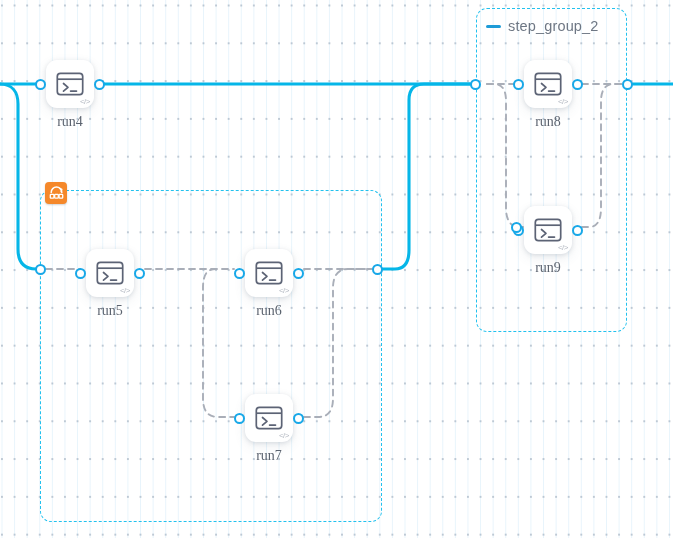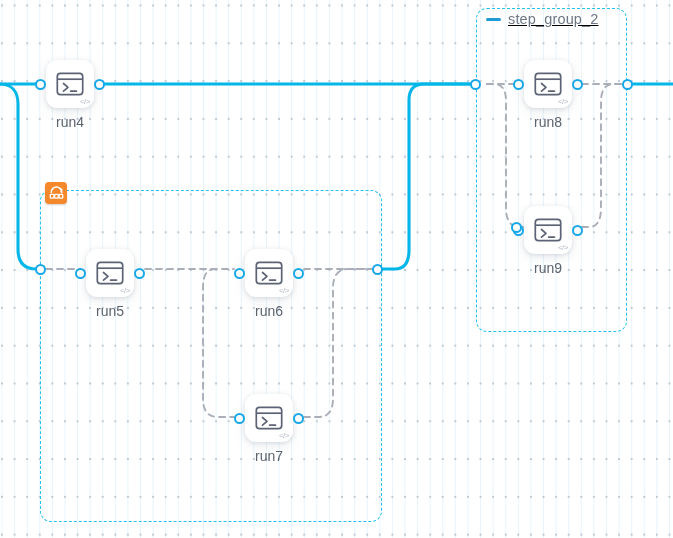--- a/index.html
+++ b/index.html
@@ -111,21 +111,21 @@
     letter-spacing: -0.5px;
   }
   .node-label {
     position: absolute;
     left: 50%;
     transform: translateX(-50%);
     top: 54px;
     font-size: 14px;
     color: #5B636F;
     white-space: nowrap;
-    font-family: Liberation Sans, sans-serif;
+    font-family: Liberation Serif, serif;
   }
   .port {
     position: absolute;
     width: 11px;
     height: 11px;
     border-radius: 50%;
     background: #ffffff;
     border: 2.4px solid #18A8E8;
     box-sizing: border-box;
     top: 50%;
@@ -162,21 +162,21 @@
       <path d="M11.6 3.4 L13.9 4.3 L13.1 6.6" fill="none" stroke="#ffffff" stroke-width="1.3" stroke-linecap="round" stroke-linejoin="round"></path>
       <rect x="2.3" y="9.4" width="3.6" height="3.8" rx="0.7" fill="none" stroke="#ffffff" stroke-width="1.3"></rect>
       <rect x="6.7" y="9.4" width="3.6" height="3.8" rx="0.7" fill="none" stroke="#ffffff" stroke-width="1.3"></rect>
       <rect x="11.1" y="9.4" width="3.6" height="3.8" rx="0.7" fill="none" stroke="#ffffff" stroke-width="1.3"></rect>
     </svg>
   </div>
 
 
   <div class="group-box" style="left:476px; top:8px; width:151px; height:324px;"></div>
 
-  <div class="group-header" style="left:486px; top:11px;text-decoration:underline;">
+  <div class="group-header" style="left:486px; top:18px;">
     <span class="group-collapse"></span>
     <span class="group-title">step_group_2</span>
   </div>
 
   <svg id="edge-layer" viewBox="0 0 673 538">
     <g fill="none" stroke-linecap="round" stroke-linejoin="round">
 
       <g stroke="#A9AEB8" stroke-width="1.9" stroke-dasharray="6 5">
 
         <path d="M 46 269 L 80 269"></path>

